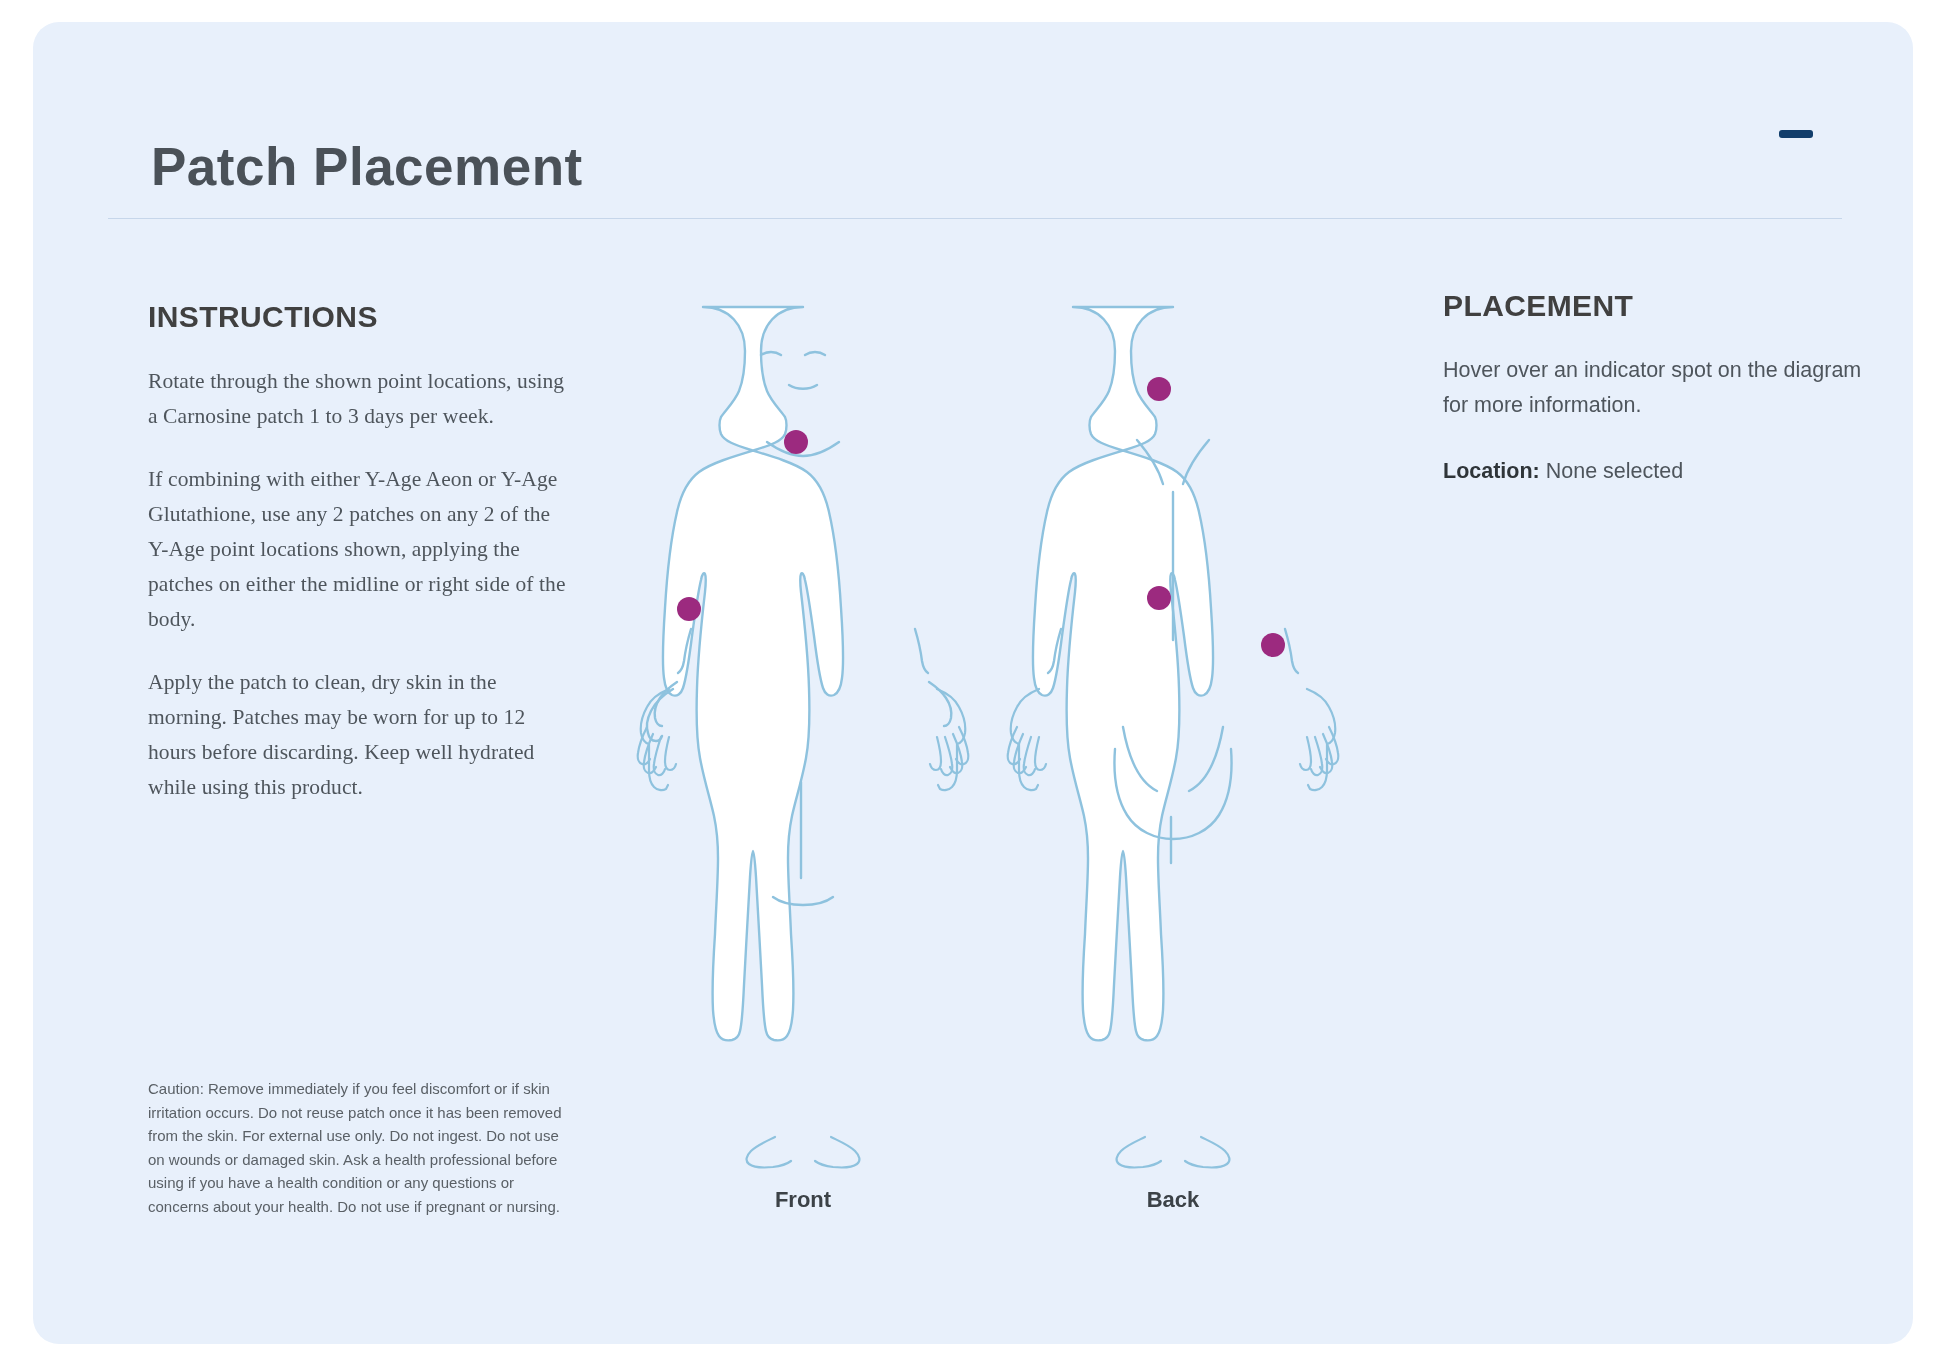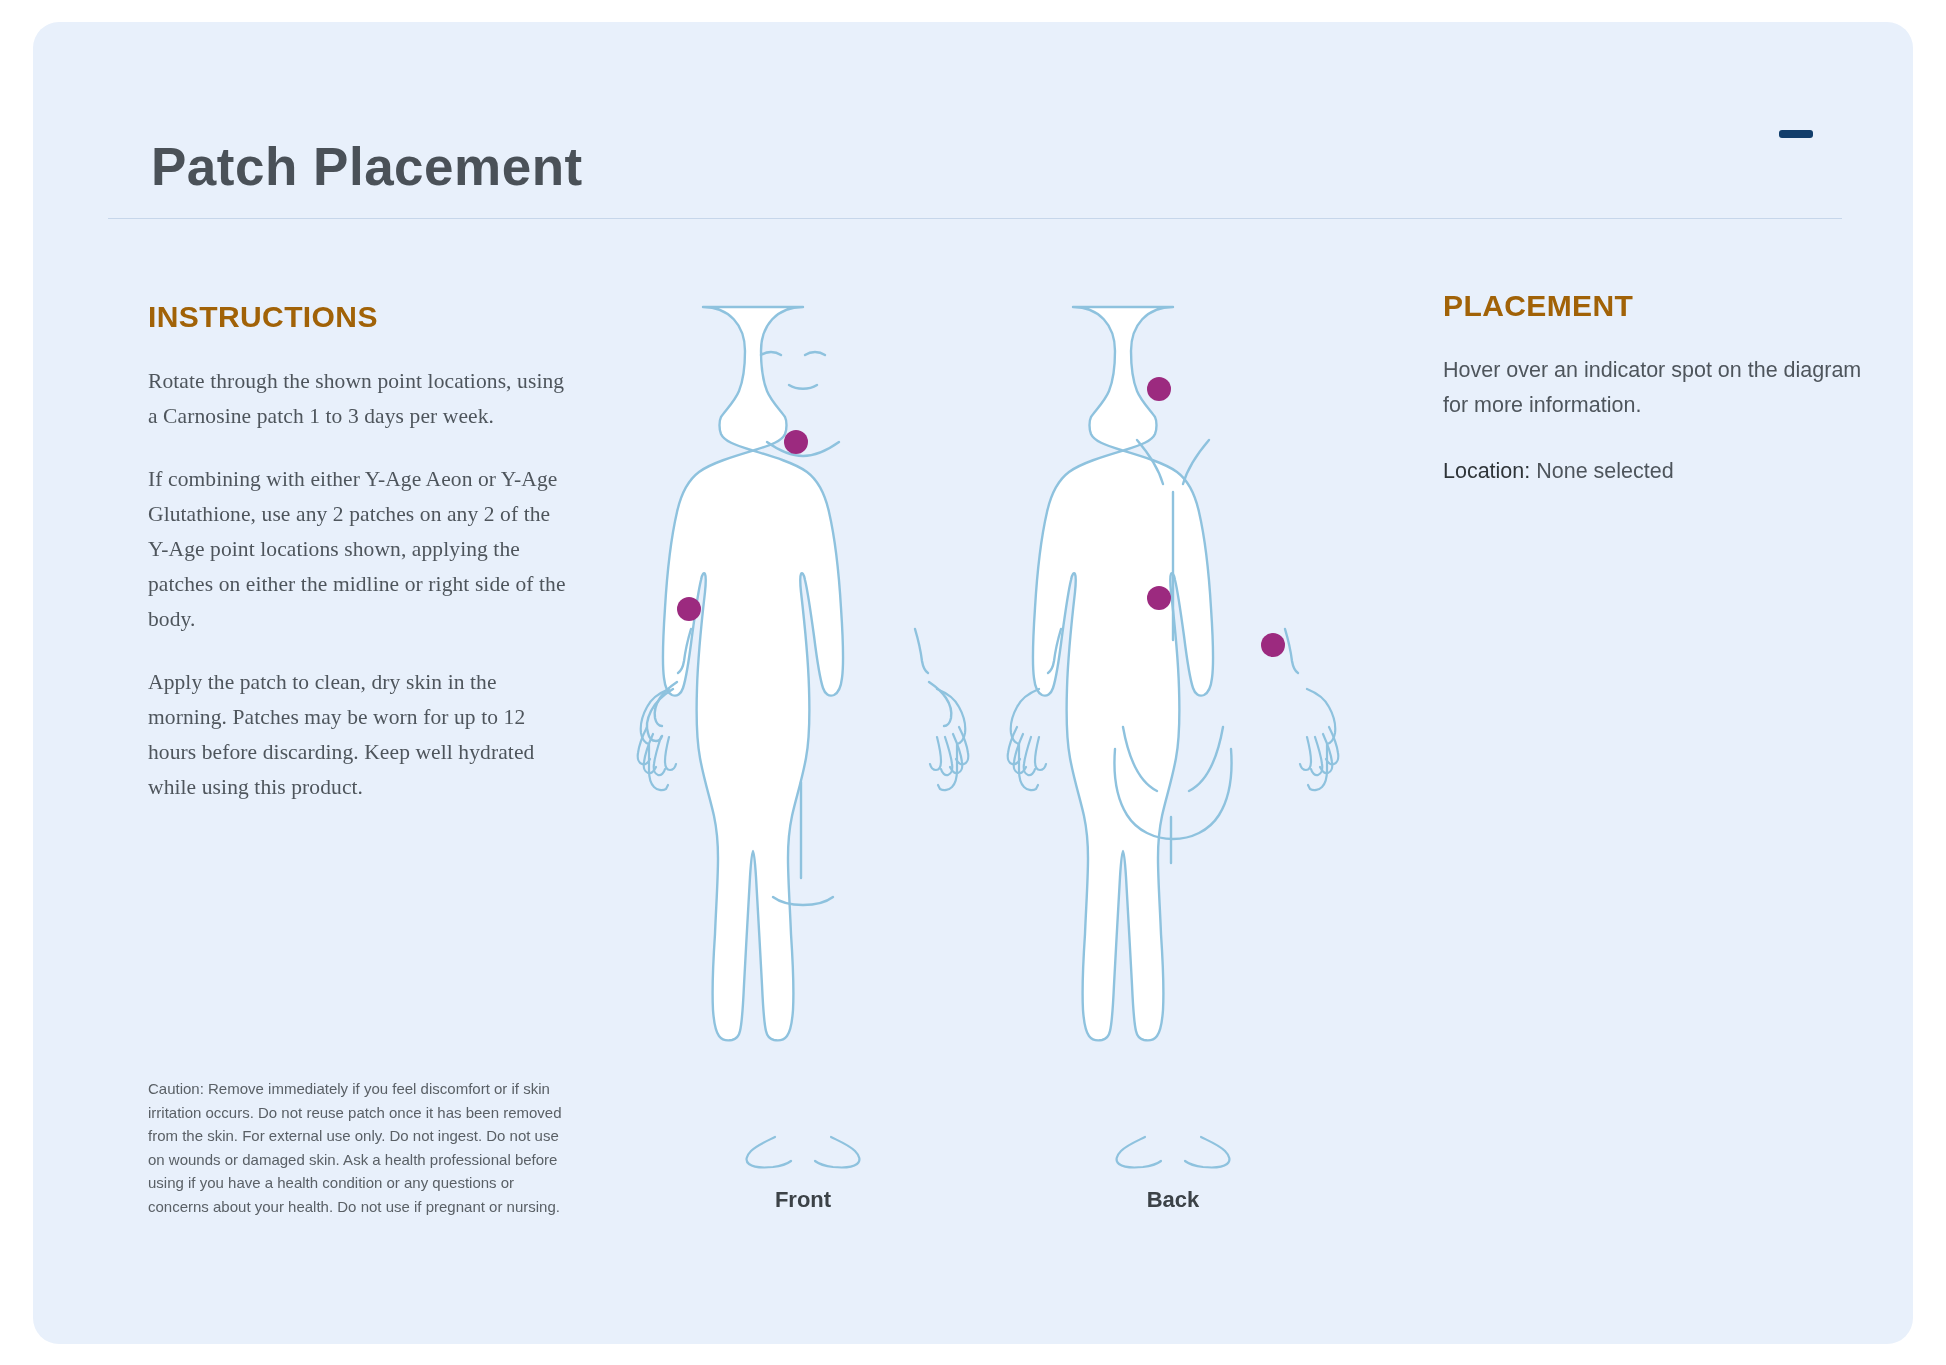--- a/index.html
+++ b/index.html
@@ -52,21 +52,21 @@
     position: absolute;
     left: 75px;
     top: 196px;
     width: 1734px;
     height: 1px;
     background: #c6d6ea;
   }
   .col-heading {
     font-size: 30px;
     font-weight: 700;
-    color: #a16207;
+    color: #404040;
     letter-spacing: 0.4px;
     margin: 0 0 30px 0;
   }
   .col-left {
     position: absolute;
     left: 115px;
     top: 278px;
     width: 420px;
   }
   .col-right {
@@ -97,21 +97,21 @@
     line-height: 35px;
     color: #4e555c;
     margin: 0 0 36px 0;
   }
   .location-line {
     font-size: 21.5px;
     color: #4e555c;
   }
   .location-line b {
     color: #2f3539;
-    font-weight: 400;
+    font-weight: 700;
   }
   .figures {
     position: absolute;
     left: 600px;
     top: 275px;
     width: 720px;
     height: 940px;
   }
   .figure {
     position: absolute;

